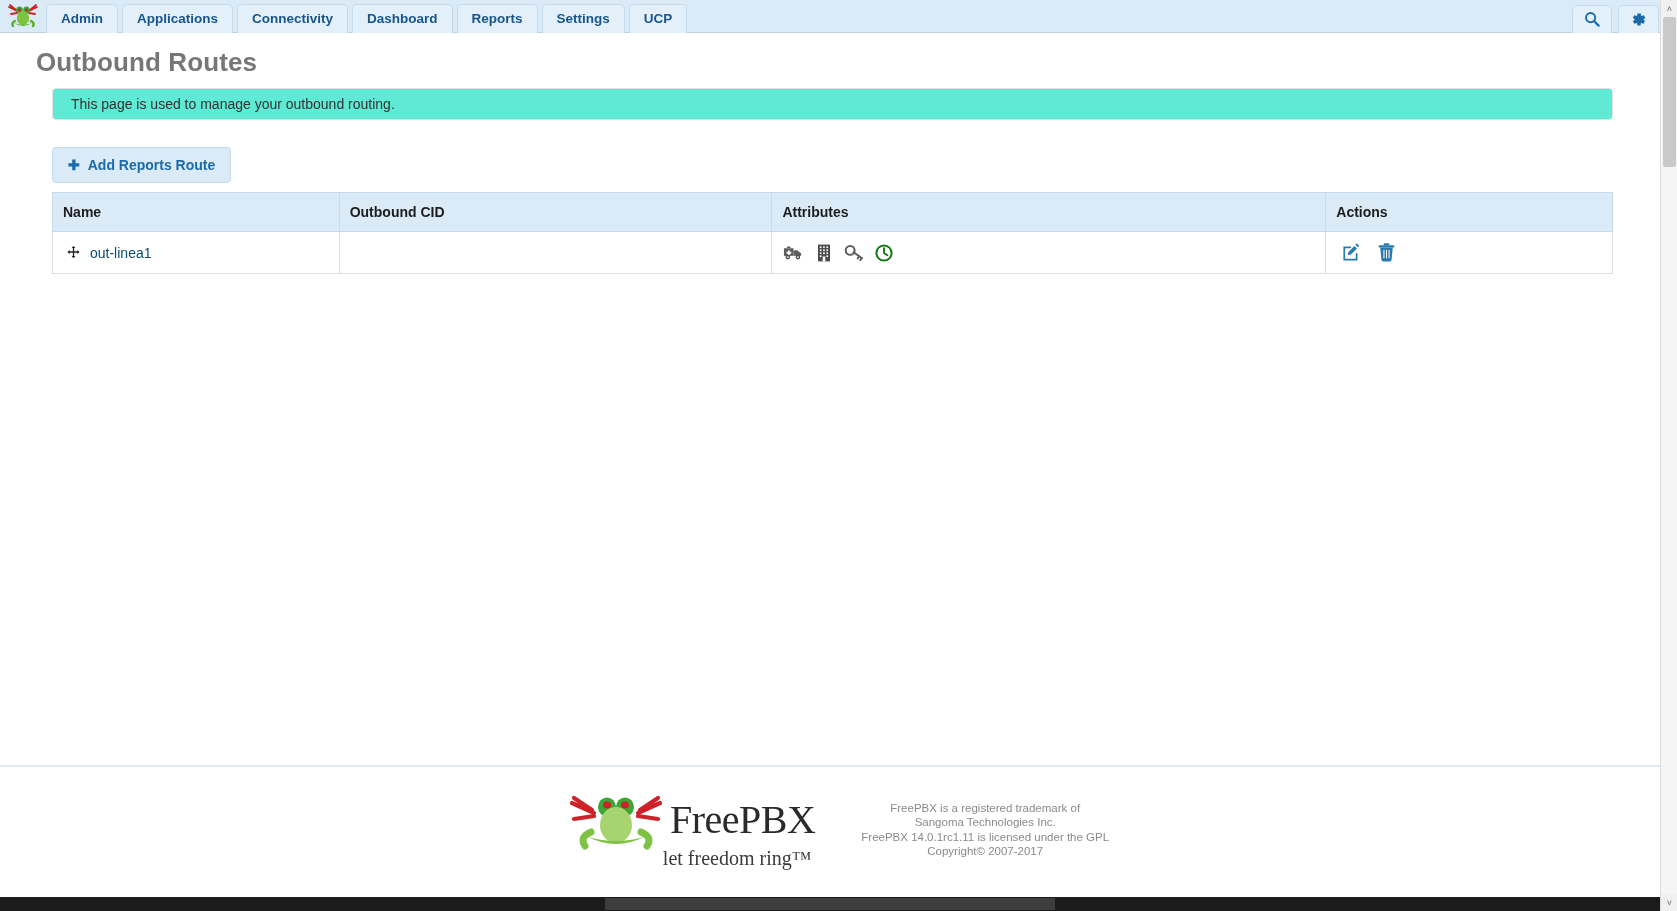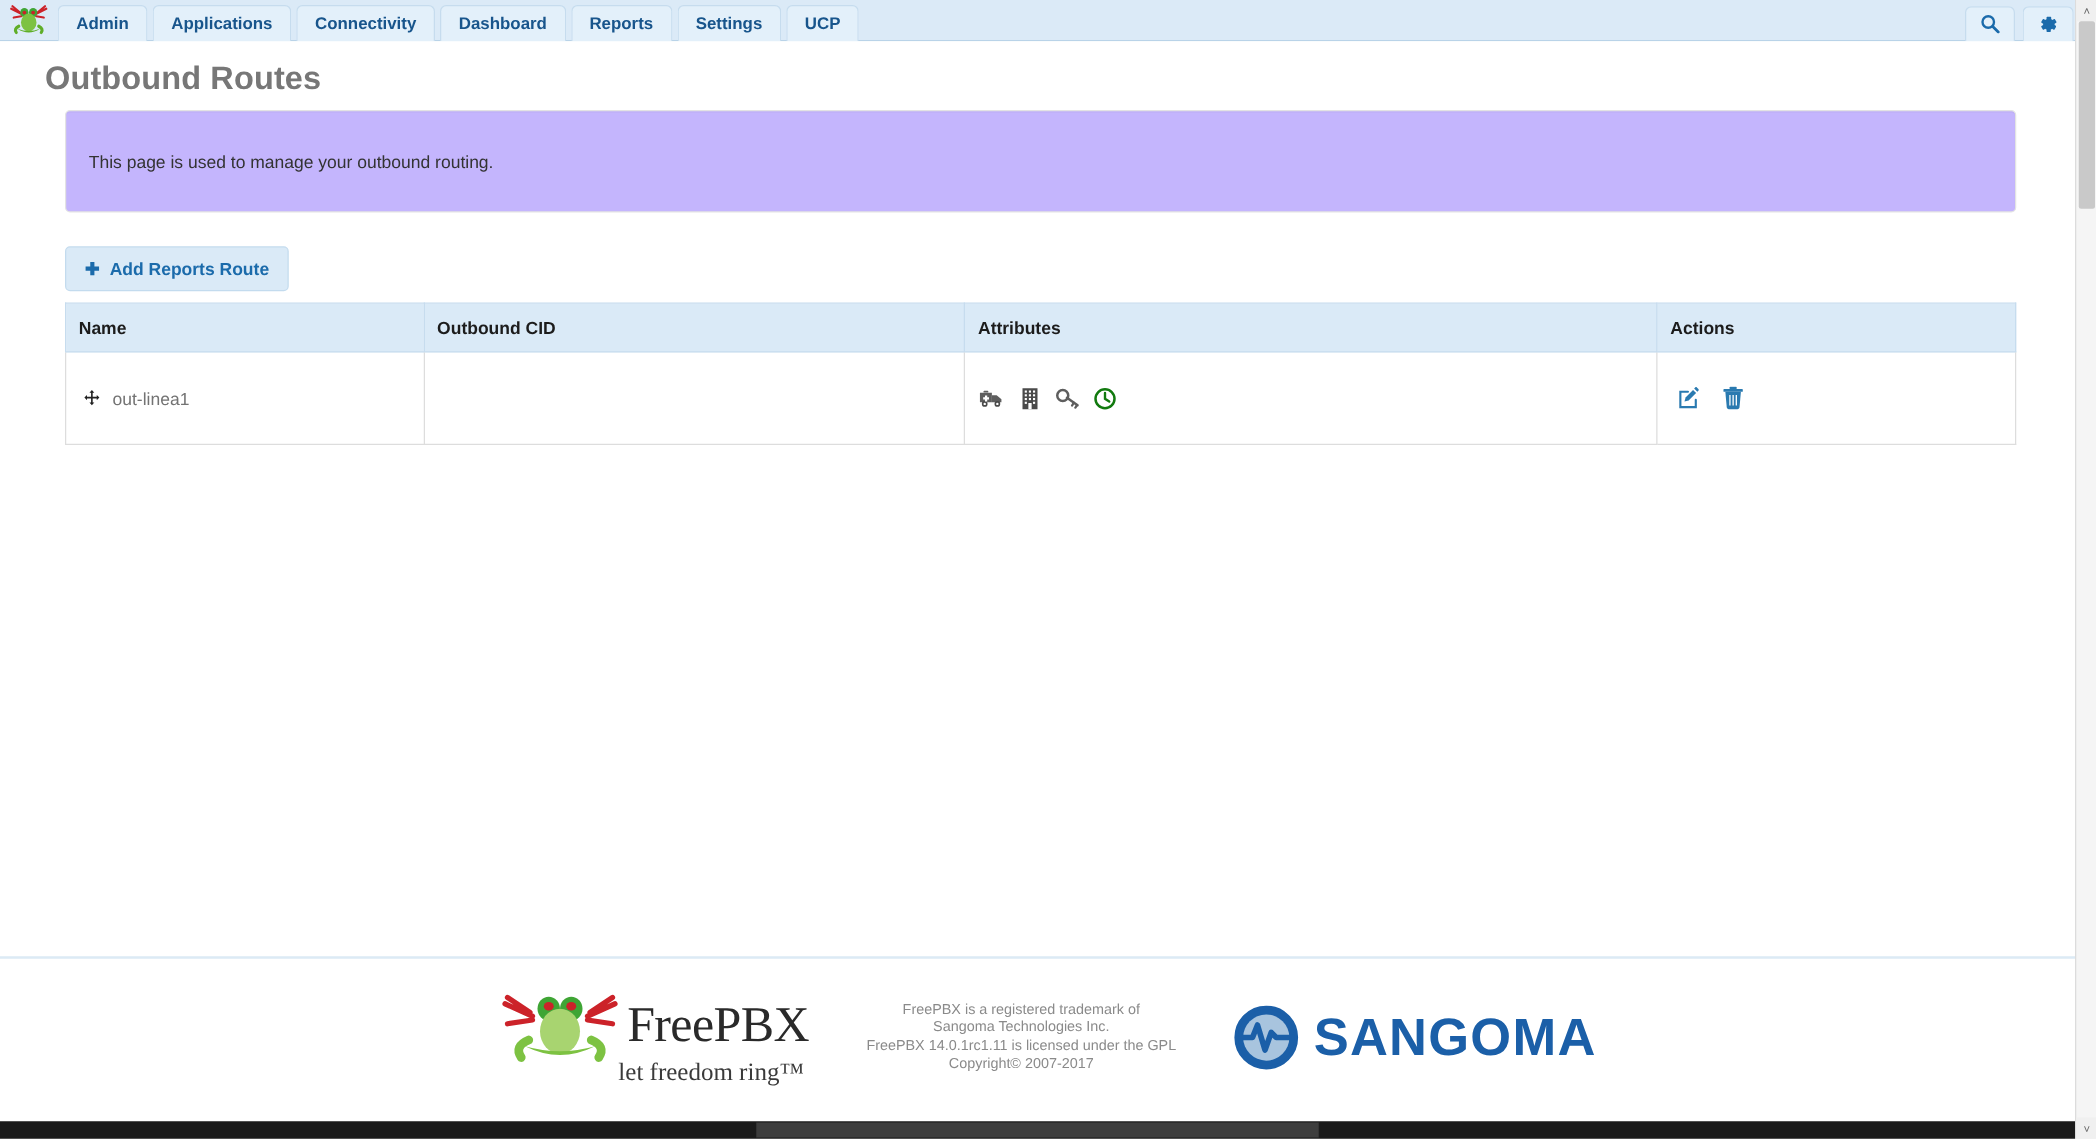--- a/index.html
+++ b/index.html
@@ -70,25 +70,25 @@
   }
   .page-title {
     font-size: 26px;
     font-weight: bold;
     color: #777777;
     margin: 14px 0 10px 36px;
     letter-spacing: 0.1px;
   }
   .info-panel {
     margin: 0 64px 0 52px;
-    background: #c4b5fd;
+    background: #5eead4;
     border: 1px solid #e3e3e3;
     border-radius: 4px;
     box-shadow: inset 0 1px 1px rgba(0,0,0,.04);
-    padding: 32px 18px;
+    padding: 7px 18px;
     font-size: 14px;
     color: #333;
   }
 
   .actions-bar { margin: 27px 0 0 52px; }
   .btn-add {
     background: #daeaf7;
     border: 1px solid #c3dbee;
     border-radius: 4px;
     color: #1b6bab;
@@ -114,22 +114,22 @@
     background: #daeaf7;
     border: 1px solid #c6dcee;
     text-align: left;
     font-weight: bold;
     color: #1c1c1c;
     padding: 11px 10px;
     font-size: 14px;
   }
   table.routes tbody td {
     border: 1px solid #dddddd;
-    padding: 26px 10px;
-    color: #737373;
+    padding: 10px 10px;
+    color: #0c4a6e;
     background: #fff;
     height: 38px;
     vertical-align: middle;
   }
   .col-name { width: 265px; }
   .col-cid  { width: 400px; }
   .col-attr { width: 512px; }
   .col-act  { width: 265px; }
 
   .name-cell { display: flex; align-items: center; gap: 10px; padding-left: 4px; }
@@ -431,29 +431,20 @@
       <div class="fp-tag">let freedom ring™</div>
     </div>
 
     <div class="legal">
       <div>FreePBX is a registered trademark of</div>
       <div>Sangoma Technologies Inc.</div>
       <div>FreePBX 14.0.1rc1.11 is licensed under the GPL</div>
       <div>Copyright© 2007-2017</div>
     </div>
 
-    <div class="sangoma">
-      <svg width="52" height="52" viewBox="0 0 52 52">
-        <circle cx="26" cy="26" r="24" fill="#1b5fa8"></circle>
-        <circle cx="26" cy="26" r="18.5" fill="#a8c4de"></circle>
-        <path d="M5 26h10l4-10 6 20 5-14 4 4h13" stroke="#1b5fa8" stroke-width="4.5" fill="none" stroke-linejoin="round" stroke-linecap="round"></path>
-        <circle cx="26" cy="26" r="24" fill="none" stroke="#1b5fa8" stroke-width="3"></circle>
-      </svg>
-      <span class="sangoma-word">SANGOMA</span>
-    </div>
   </div>
 </div>
 
 <div class="vscroll">
   <div class="vscroll-arrow">˄</div>
   <div class="vscroll-thumb"></div>
   <div class="vscroll-arrow" style="position:absolute;bottom:0;">˅</div>
 </div>
 
 <div class="hscroll">

